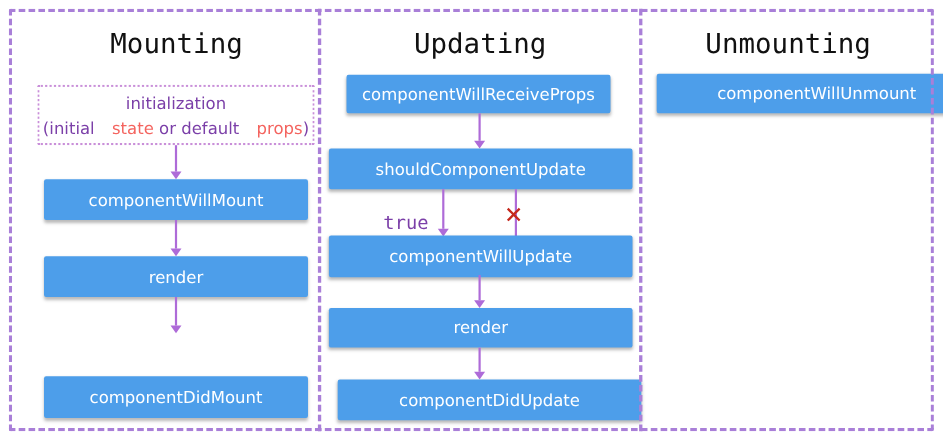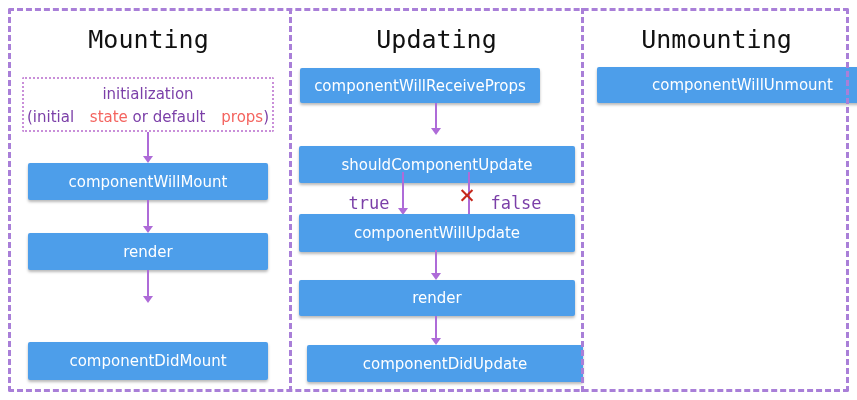--- a/index.html
+++ b/index.html
@@ -30,21 +30,21 @@
     pointer-events: none;
   }
   .divider {
     position: absolute; top: 0; bottom: 0; width: 0;
     border-left: 3px dashed var(--panel-border);
   }
   .divider.d1 { left: 281px; }
   .divider.d2 { left: 573px; }
 
   .col { position: absolute; top: 0; height: 384px; }
-  .col.c1 { left: 0;     width: 281px; }
+  .col.c1 { left: 12px;     width: 281px; }
   .col.c2 { left: 284px; width: 289px; }
   .col.c3 { left: 576px; width: 265px; }
 
   .col-title {
     position: absolute; top: 14px; left: 0; right: 0;
     height: 36px; line-height: 36px;
     text-align: center;
     font-family: "DejaVu Sans Mono", monospace;
     font-size: 25px;
     color: var(--title-text);
@@ -136,36 +136,35 @@
     <div class="arrow" style="left:139px; top:262px; height:26px;"></div>
 
     <div class="box" style="left:20px; top:295px; width:240px; height:38px;margin-top:39px;">
         <span>componentDidMount</span>
       </div>
   </div>
 
   <div class="col c2">
     <div class="col-title">Updating</div>
 
-    <div class="box" style="left:8px; top:60px; width:240px; height:35px;">
+    <div class="box" style="left:23px; top:60px; width:240px; height:35px;">
         <span>componentWillReceiveProps</span>
       </div>
 
     <div class="arrow" style="left:143px; top:95px; height:25px;"></div>
 
-    <div class="box" style="left:7px; top:138px; width:276px; height:37px;">
+    <div class="box" style="left:7px; top:127px; width:276px; height:37px;">
         <span>shouldComponentUpdate</span>
       </div>
 
     <div class="branch-label" style="left:37px; top:184px;">true</div>
     <div class="arrow" style="left:110px; top:164px; height:36px;"></div>
 
     <div class="line" style="left:176px; top:164px; height:43px;"></div>
     <div class="x-mark" style="left:163px; top:176px;">✕</div>
-    <div class="branch-label" style="left:184px; top:184px;">false</div>
 
     <div class="box" style="left:7px; top:206px; width:276px; height:38px;">
         <span>componentWillUpdate</span>
       </div>
 
     <div class="arrow" style="left:143px; top:242px; height:23px;"></div>
 
     <div class="box" style="left:7px; top:272px; width:276px; height:36px;">
         <span>render</span>
       </div>

